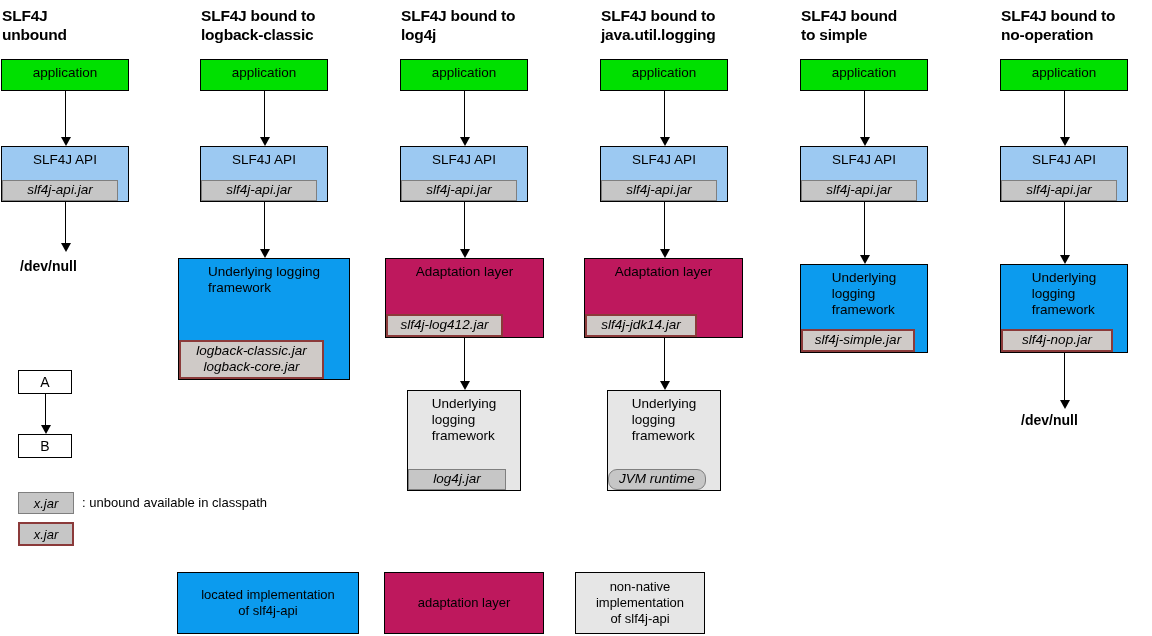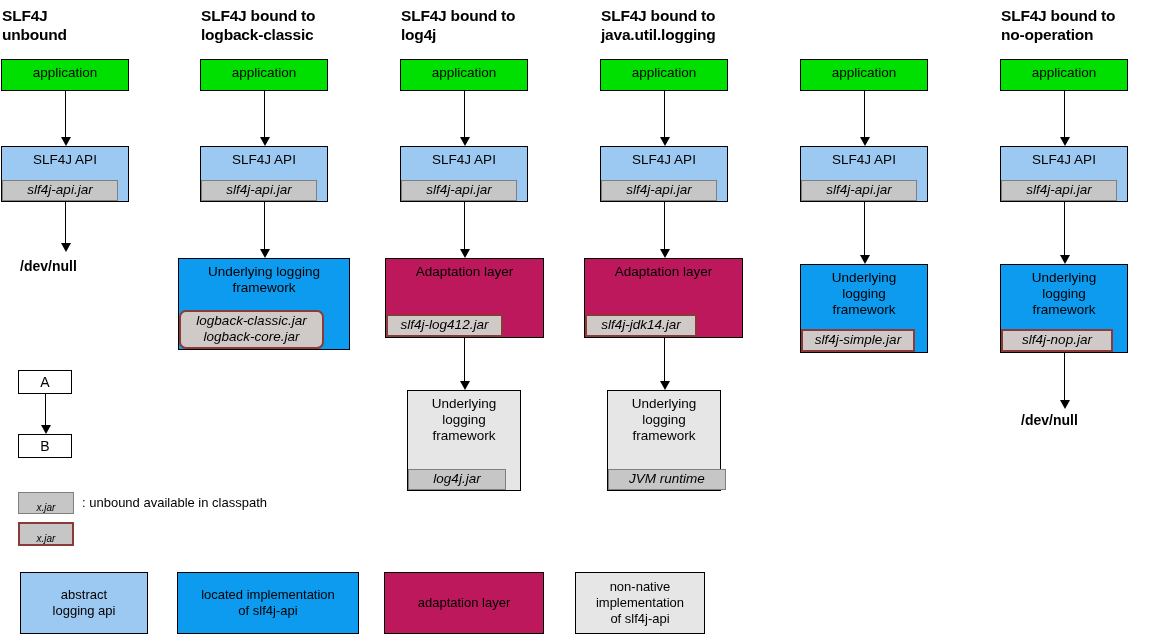--- a/index.html
+++ b/index.html
@@ -5,21 +5,21 @@
   html,body{margin:0;padding:0;background:#ffffff;}
   body{width:1152px;height:636px;position:relative;overflow:hidden;
        font-family:"Liberation Sans","DejaVu Sans",sans-serif;color:#000;}
   #stage{position:absolute;left:0;top:0;width:1152px;height:636px;}
 
   .col-title{position:absolute;font-size:15.5px;font-weight:bold;line-height:19px;
              letter-spacing:-0.2px;white-space:pre-line;}
 
   .node{position:absolute;box-sizing:border-box;border:1px solid #000;
         display:flex;flex-direction:column;align-items:center;}
-  .node .ntext{font-size:13.5px;line-height:16px;text-align:center;padding-top:5px;
+  .node .ntext{font-size:13.5px;line-height:16px;text-align:left;padding-top:5px;
                white-space:pre-line;}
   .node .spacer{flex:1 1 auto;}
 
   .jar{box-sizing:border-box;font-style:italic;font-size:13.5px;line-height:16px;
        text-align:center;background:#c6c6c6;border:1px solid #7f7f7f;
        align-self:flex-start;white-space:pre-line;padding:1px 0 2px 0;}
   .jar.binding{border:2px solid #8b3a3a;background:#cfcac7;}
 
   .green{background:#00e000;}
   .lightblue{background:#9cc9f2;}
@@ -37,38 +37,40 @@
 
   .legend-text{position:absolute;font-size:12.5px;line-height:15px;white-space:pre-line;}
   .legend-row{position:absolute;font-size:13px;line-height:16px;}
 
   .swatch{position:absolute;box-sizing:border-box;border:1px solid #000;
           display:flex;align-items:center;justify-content:center;text-align:center;
           font-size:13px;line-height:16px;white-space:pre-line;}
 
   .lgbox{position:absolute;box-sizing:border-box;border:1px solid #000;background:#fff;
          display:flex;align-items:center;justify-content:center;font-size:14px;}
-  .lgjar{position:absolute;box-sizing:border-box;font-style:italic;font-size:10px;
-         background:#c6c6c6;border:1px solid #7f7f7f;display:flex;align-items:flex-end;
+  .lgjar{position:absolute;box-sizing:border-box;font-style:italic;font-size:13px;
+         background:#c6c6c6;border:1px solid #7f7f7f;display:flex;align-items:center;
          justify-content:center;}
   .lgjar.binding{border:2px solid #8b3a3a;}
 </style>
 </head>
 <body>
 
 <div id="stage">
 
   <div class="col-title" style="left:2px;  top:6px;">SLF4J
 unbound</div>
   <div class="col-title" style="left:201px;top:6px;">SLF4J bound to
 logback-classic</div>
   <div class="col-title" style="left:401px;top:6px;">SLF4J bound to
 log4j</div>
   <div class="col-title" style="left:601px;top:6px;">SLF4J bound to
 java.util.logging</div>
+  <div class="col-title" style="left:801px;top:6px;">SLF4J bound
+to simple</div>
   <div class="col-title" style="left:1001px;top:6px;">SLF4J bound to
 no-operation</div>
 
   <div class="node green" style="left:1px;top:59px;width:128px;height:32px;">
     <div class="ntext">application</div>
   </div>
   <div class="conn" style="left:65px;top:91px;height:55px;">
     <div class="ln" style="height:46px;"></div>
       <div class="hd" style="top:46px;"></div>
   </div>
@@ -92,25 +94,25 @@
   </div>
   <div class="node lightblue" style="left:200px;top:146px;width:128px;height:56px;">
     <div class="ntext">SLF4J API</div>
     <div class="spacer"></div>
     <div class="jar" style="width:116px;">slf4j-api.jar</div>
   </div>
   <div class="conn" style="left:264px;top:202px;height:56px;">
     <div class="ln" style="height:47px;"></div>
       <div class="hd" style="top:47px;"></div>
   </div>
-  <div class="node brightblue" style="left:178px;top:258px;width:172px;height:92px;">
+  <div class="node brightblue" style="left:178px;top:258px;width:172px;height:122px;">
     <div class="ntext">Underlying logging
 framework</div>
     <div class="spacer"></div>
-    <div class="jar binding" style="width:145px;border-radius:7px;">logback-classic.jar
+    <div class="jar binding" style="width:145px;">logback-classic.jar
 logback-core.jar</div>
   </div>
 
   <div class="node green" style="left:400px;top:59px;width:128px;height:32px;">
     <div class="ntext">application</div>
   </div>
   <div class="conn" style="left:464px;top:91px;height:55px;">
     <div class="ln" style="height:46px;"></div>
       <div class="hd" style="top:46px;"></div>
   </div>
@@ -163,21 +165,21 @@
   </div>
   <div class="conn" style="left:664px;top:338px;height:52px;">
     <div class="ln" style="height:43px;"></div>
       <div class="hd" style="top:43px;"></div>
   </div>
   <div class="node greyblock" style="left:607px;top:390px;width:114px;height:101px;">
     <div class="ntext">Underlying
 logging
 framework</div>
     <div class="spacer"></div>
-    <div class="jar" style="width:118px;">JVM runtime</div>
+    <div class="jar" style="width:98px;border-radius:9px;">JVM runtime</div>
   </div>
 
   <div class="node green" style="left:800px;top:59px;width:128px;height:32px;">
     <div class="ntext">application</div>
   </div>
   <div class="conn" style="left:864px;top:91px;height:55px;">
     <div class="ln" style="height:46px;"></div>
       <div class="hd" style="top:46px;"></div>
   </div>
   <div class="node lightblue" style="left:800px;top:146px;width:128px;height:56px;">
@@ -239,24 +241,20 @@
 
   <div class="lgjar" style="left:18px;top:492px;width:56px;height:22px;">
     <span>x.jar</span>
   </div>
   <div class="legend-row" style="left:82px;top:495px;">: unbound available in classpath</div>
 
   <div class="lgjar binding" style="left:18px;top:522px;width:56px;height:24px;">
     <span>x.jar</span>
   </div>
 
-  <div class="swatch lightblue" style="left:20px;top:572px;width:128px;height:62px;">
-    <span>abstract
-logging api</span>
-  </div>
   <div class="swatch brightblue" style="left:177px;top:572px;width:182px;height:62px;">
     <span>located implementation
 of slf4j-api</span>
   </div>
   <div class="swatch teal" style="left:384px;top:572px;width:160px;height:62px;">
     <span>adaptation layer</span>
   </div>
   <div class="swatch greyblock" style="left:575px;top:572px;width:130px;height:62px;">
     <span>non-native
 implementation

